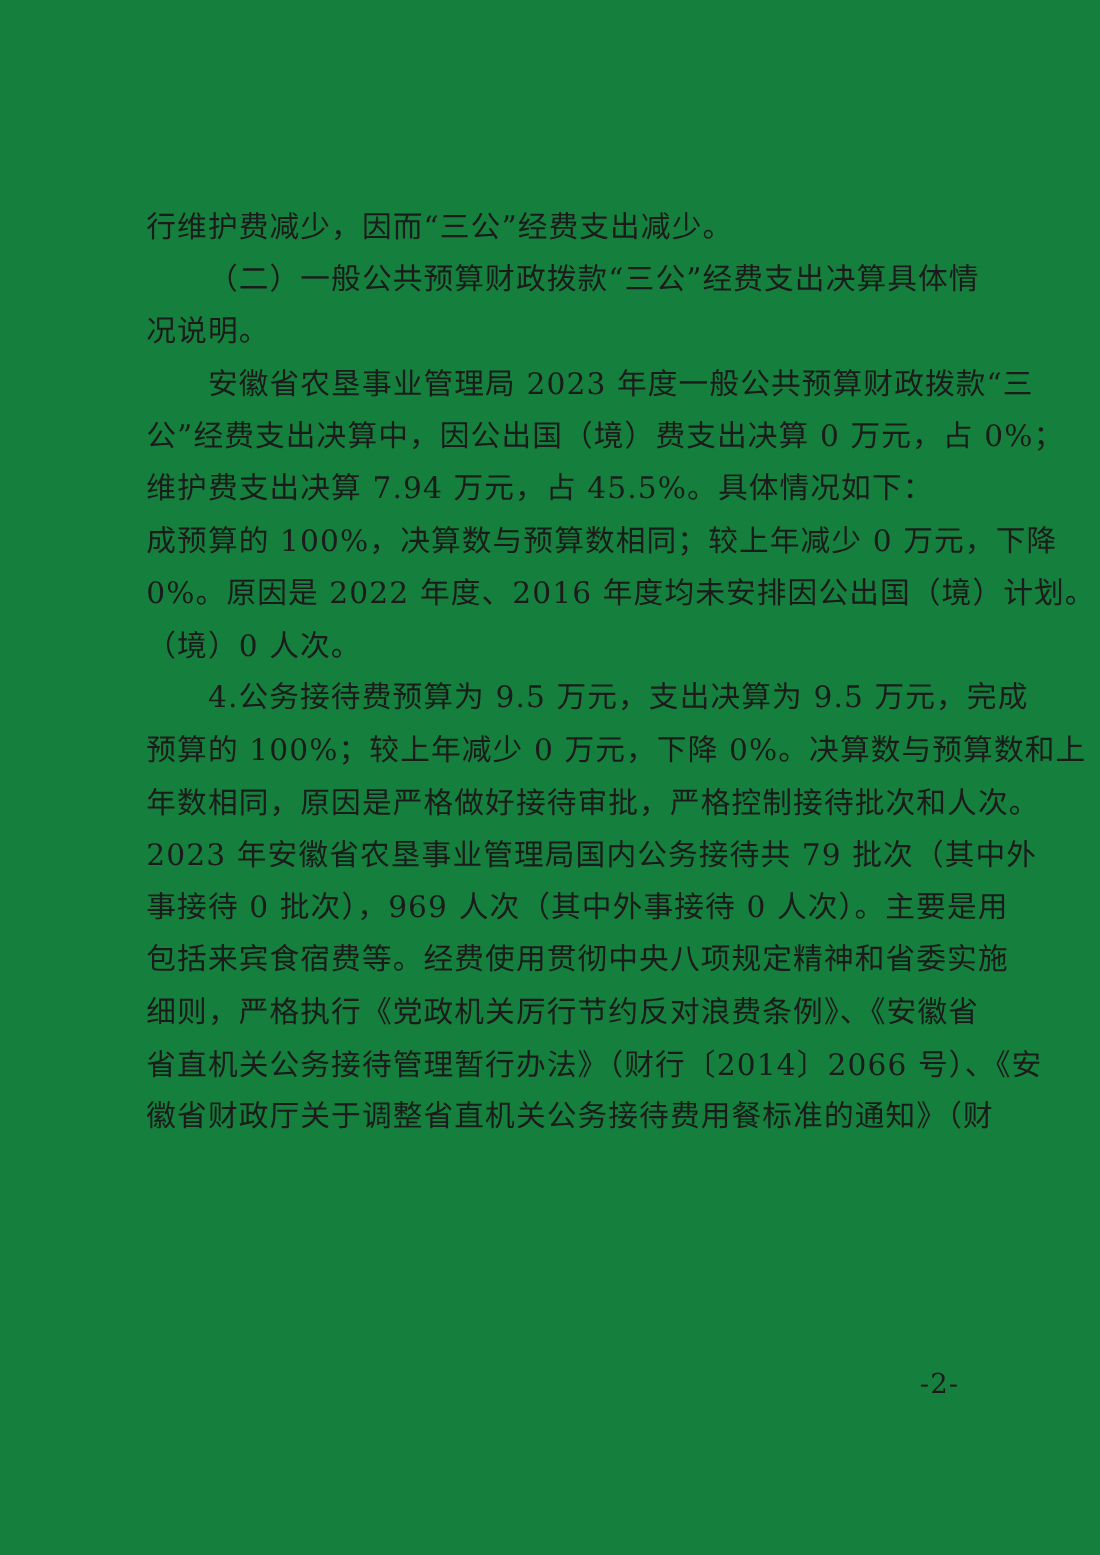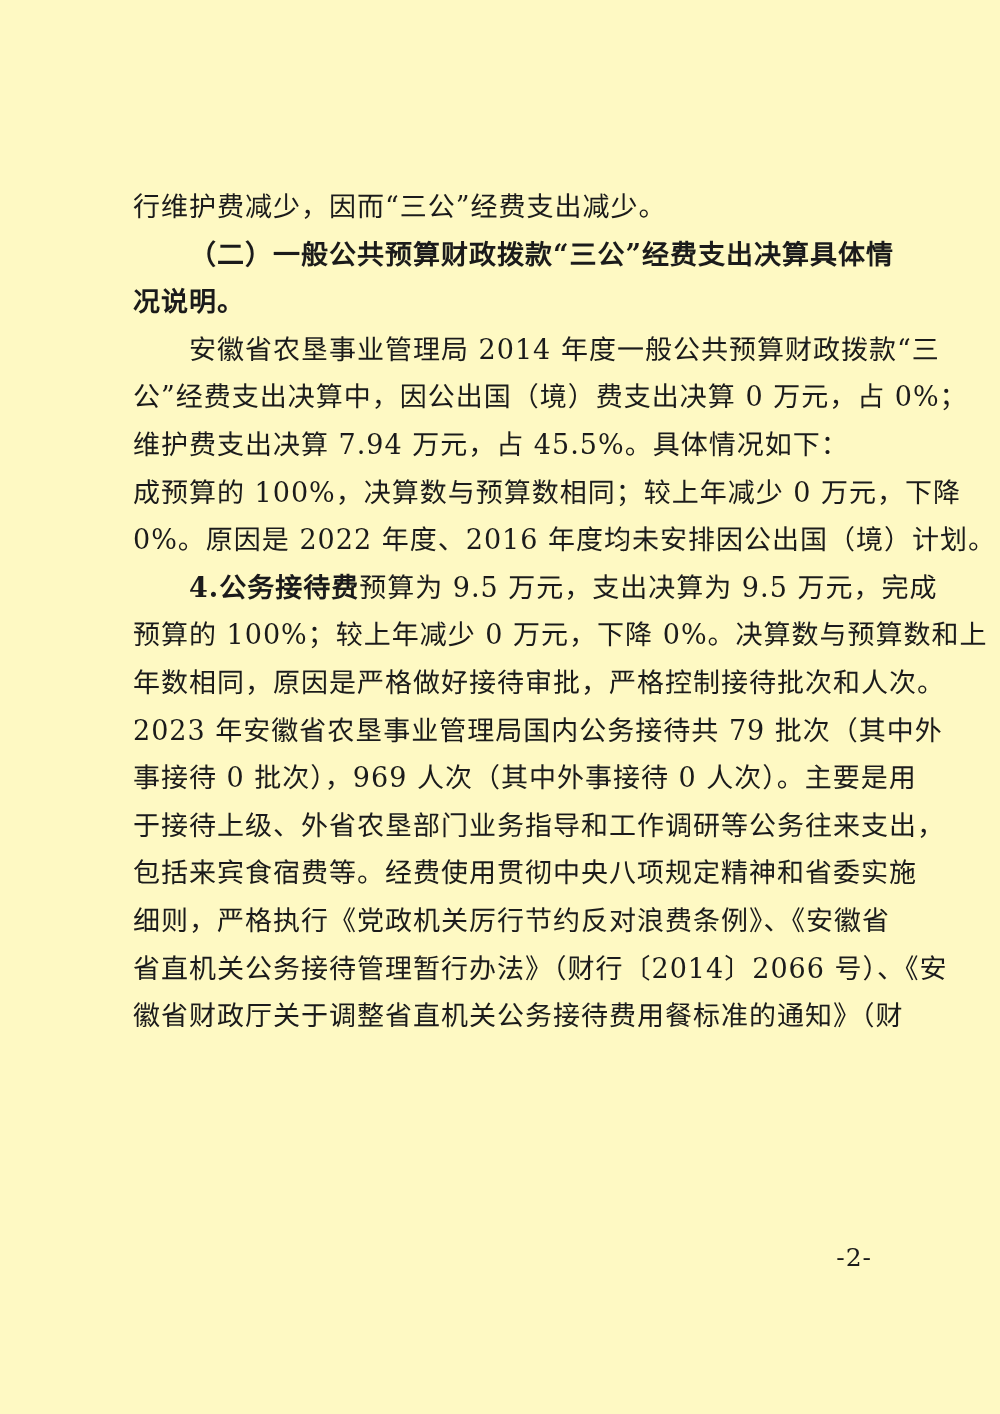--- a/index.html
+++ b/index.html
@@ -14,21 +14,21 @@
     overflow: hidden;
     font-family: "DejaVu Serif", "Liberation Serif", serif;
     color: #1b1b1b;
   }
   .page {
     position: absolute;
     left: 0;
     top: 0;
     width: 1000px;
     height: 1414px;
-    background: #fef9c3;
+    background: #15803d;
   }
   .doc {
     position: absolute;
     left: 133px;
     top: 183px;
     width: 748px;
   }
   .line {
     font-size: 27px;
     line-height: 47.6px;
@@ -37,49 +37,49 @@
     white-space: nowrap;
     text-align: left;
   }
   .line.indent {
     text-indent: 56px;
   }
   .seg {
     font-weight: normal;
   }
   .seg.bold {
-    font-weight: 700;
+    font-weight: 400;
   }
   .page-number {
     position: absolute;
     top: 1243px;
     right: 128px;
     font-size: 25px;
     letter-spacing: 1px;
     color: #1b1b1b;
   }
 </style>
 </head>
 <body>
 
 <div class="page">
   <div class="doc" id="doc-lines">
       <div class="line"><span class="seg">行维护费减少，因而“三公”经费支出减少。</span></div>
       <div class="line indent"><span class="seg bold">（二）一般公共预算财政拨款“三公”经费支出决算具体情</span></div>
       <div class="line"><span class="seg bold">况说明。</span></div>
-      <div class="line indent"><span class="seg">安徽省农垦事业管理局 2014 年度一般公共预算财政拨款“三</span></div>
+      <div class="line indent"><span class="seg">安徽省农垦事业管理局 2023 年度一般公共预算财政拨款“三</span></div>
       <div class="line"><span class="seg">公”经费支出决算中，因公出国（境）费支出决算 0 万元，占 0%；</span></div>
       <div class="line"><span class="seg">维护费支出决算 7.94 万元，占 45.5%。具体情况如下：</span></div>
       <div class="line"><span class="seg">成预算的 100%，决算数与预算数相同；较上年减少 0 万元，下降</span></div>
       <div class="line"><span class="seg">0%。原因是 2022 年度、2016 年度均未安排因公出国（境）计划。</span></div>
+      <div class="line"><span class="seg">（境）0 人次。</span></div>
       <div class="line indent"><span class="seg bold">4.公务接待费</span><span class="seg">预算为 9.5 万元，支出决算为 9.5 万元，完成</span></div>
       <div class="line"><span class="seg">预算的 100%；较上年减少 0 万元，下降 0%。决算数与预算数和上</span></div>
       <div class="line"><span class="seg">年数相同，原因是严格做好接待审批，严格控制接待批次和人次。</span></div>
       <div class="line"><span class="seg">2023 年安徽省农垦事业管理局国内公务接待共 79 批次（其中外</span></div>
       <div class="line"><span class="seg">事接待 0 批次），969 人次（其中外事接待 0 人次）。主要是用</span></div>
-      <div class="line"><span class="seg">于接待上级、外省农垦部门业务指导和工作调研等公务往来支出，</span></div>
       <div class="line"><span class="seg">包括来宾食宿费等。经费使用贯彻中央八项规定精神和省委实施</span></div>
       <div class="line"><span class="seg">细则，严格执行《党政机关厉行节约反对浪费条例》、《安徽省</span></div>
       <div class="line"><span class="seg">省直机关公务接待管理暂行办法》（财行〔2014〕2066 号）、《安</span></div>
       <div class="line"><span class="seg">徽省财政厅关于调整省直机关公务接待费用餐标准的通知》（财</span></div>
     </div>
   <div class="page-number">-2-</div>
 </div>
 
 </body></html>

